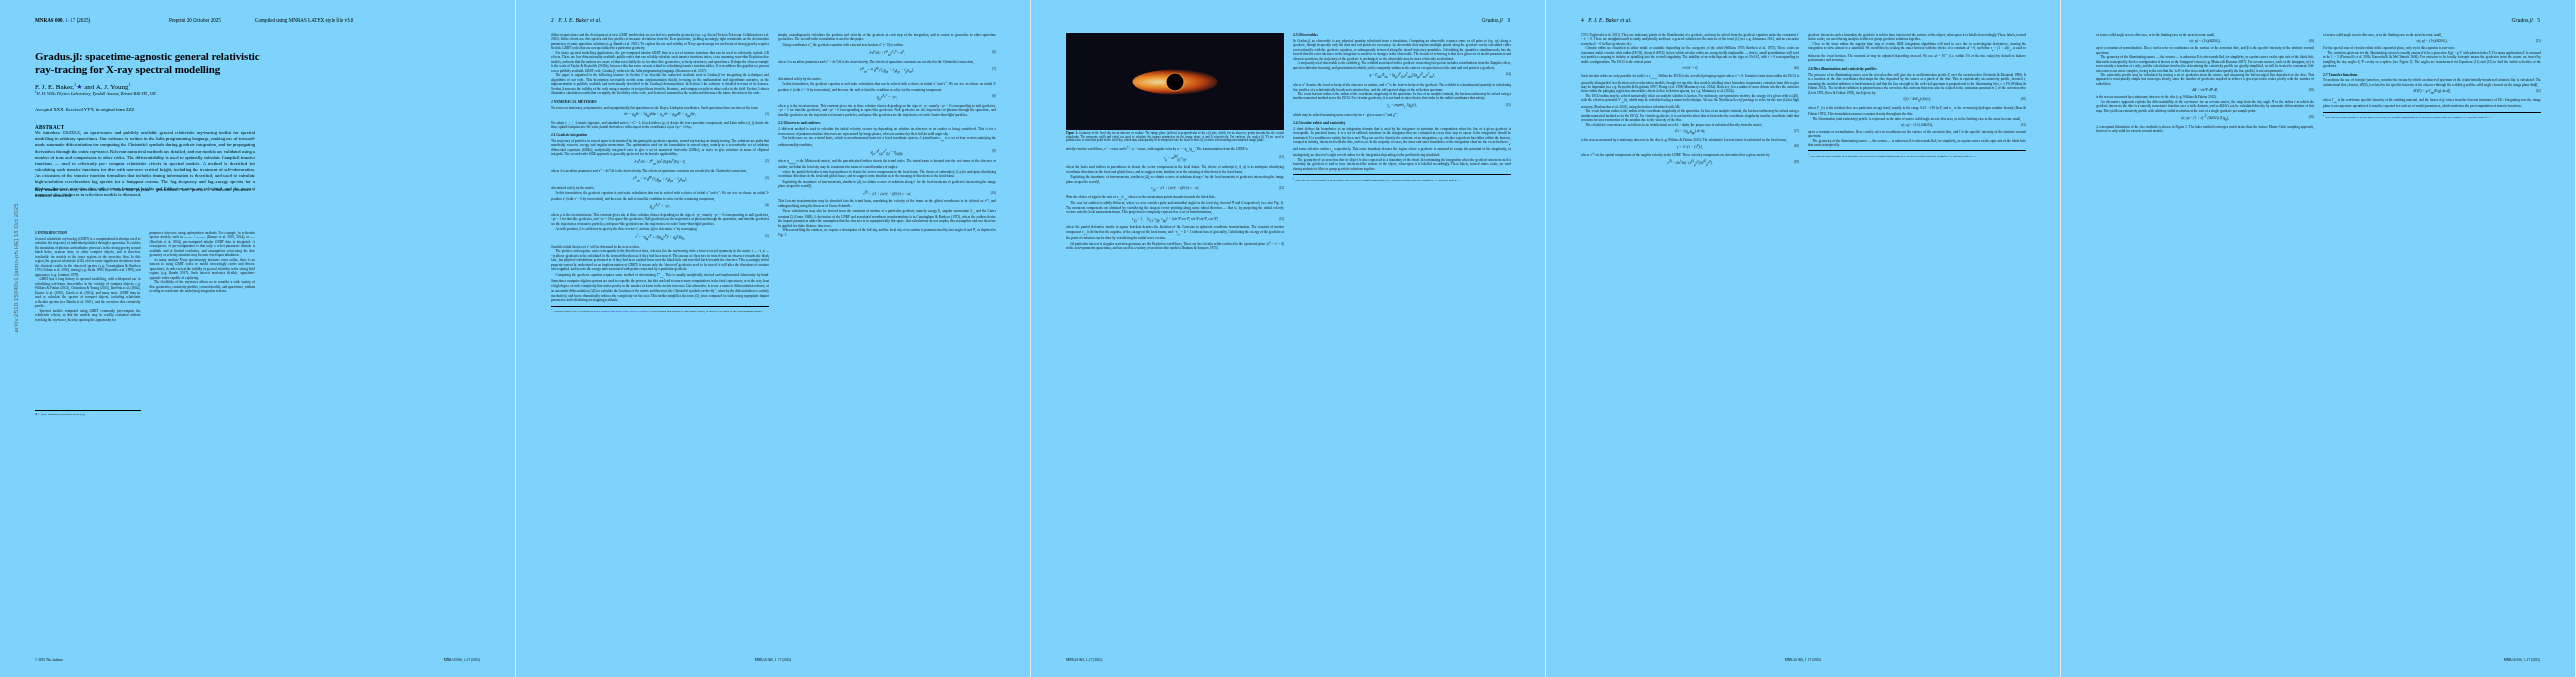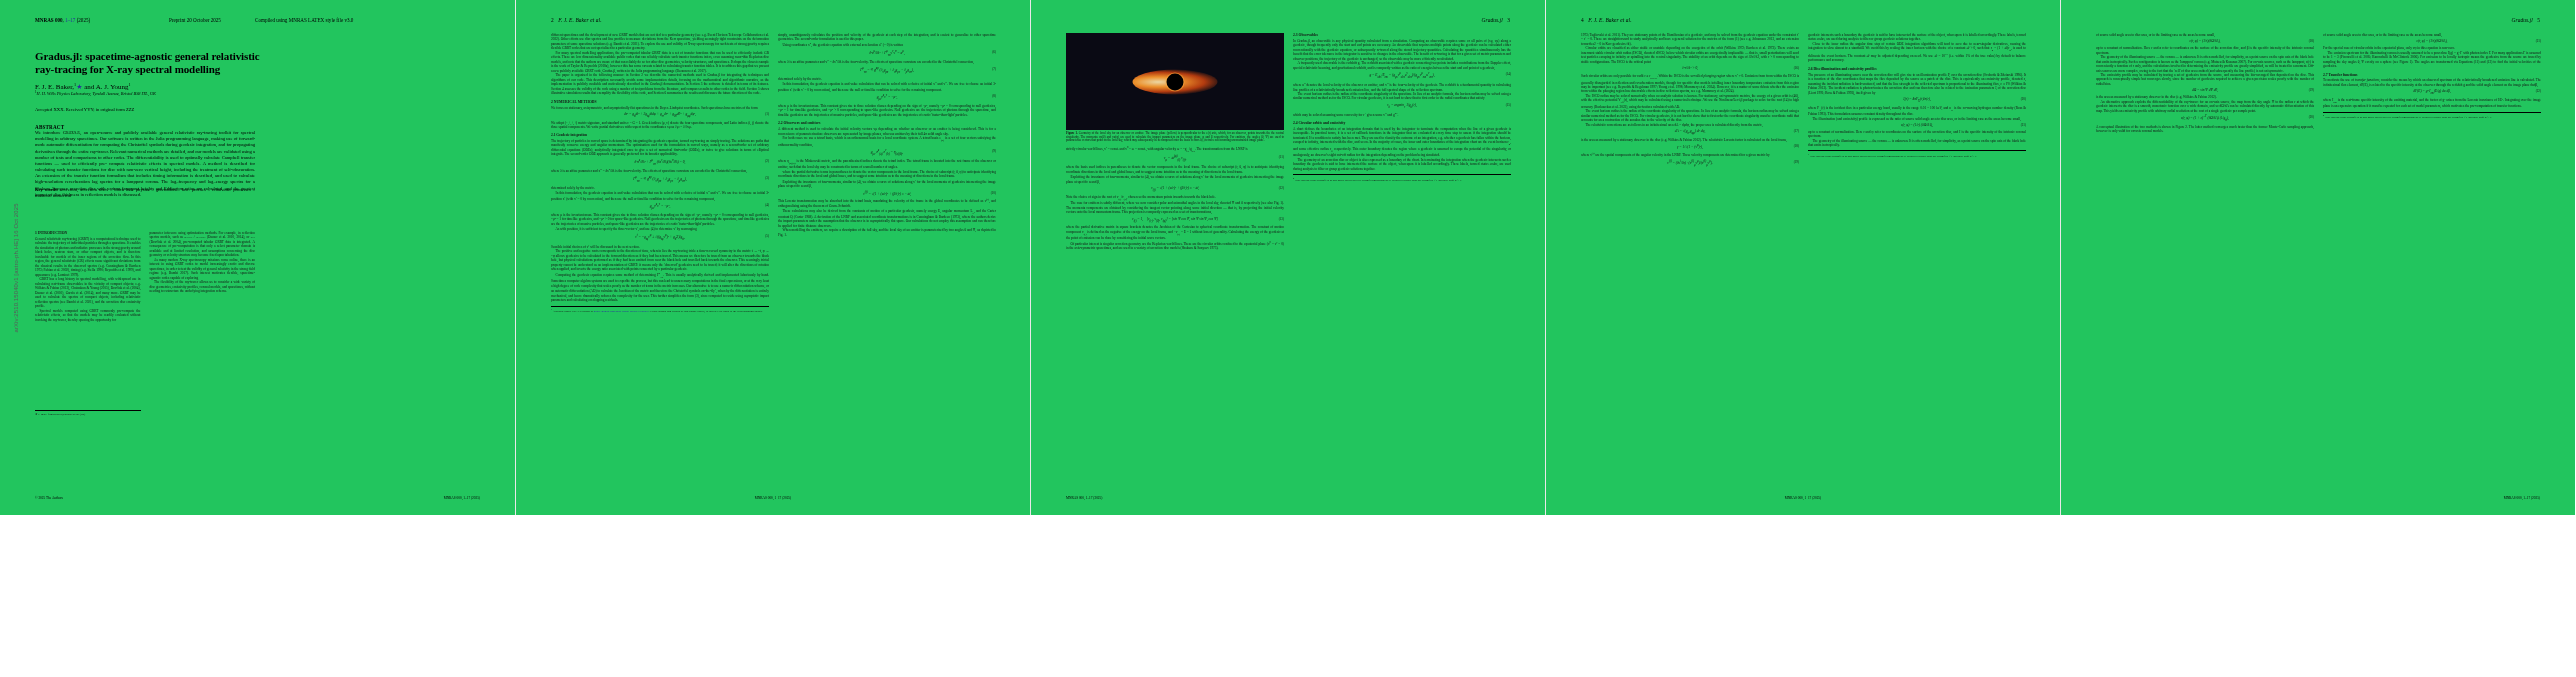--- a/index.html
+++ b/index.html
@@ -13,22 +13,22 @@
     position: relative;
     width: 2576px;
     height: 677px;
     background: #ffffff;
     overflow: hidden;
     display: flex;
     align-items: flex-start;
   }
   .page {
     position: relative;
-    height: 515px;
-    background: #22c55e;
+    height: 677px;
+    background: #7dd3fc;
     flex: 0 0 auto;
     overflow: hidden;
   }
   .page + .page { border-left: 0.6px solid #e8e8e8; }
 
   
   .runhead {
     position: absolute;
     top: 17px;
     font-size: 5.4px;

